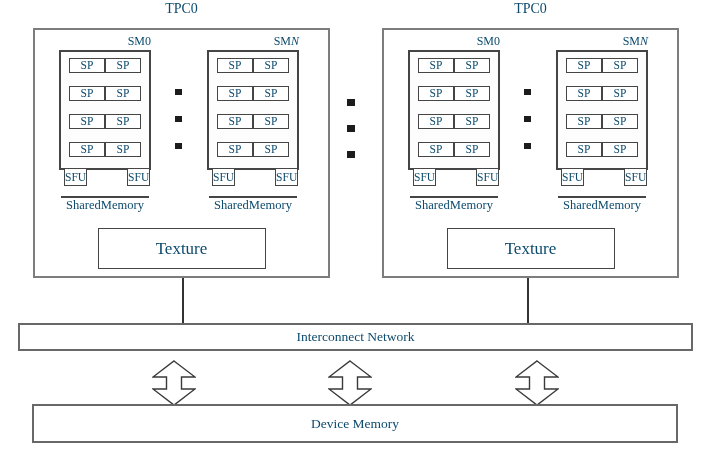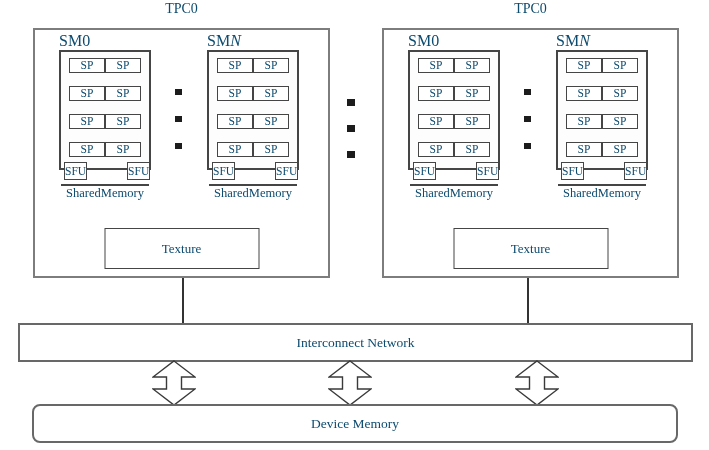--- a/index.html
+++ b/index.html
@@ -12,56 +12,56 @@
   .tpc { position:absolute; top:0; width:297px; height:278px; }
   .tpc-left  { left:33px; }
   .tpc-right { left:382px; }
   .tpc-title { position:absolute; top:1px; left:0; width:100%; text-align:center; font-size:14px; }
   .tpc-box { position:absolute; top:28px; left:0; width:297px; height:250px;
              border:2px solid #7d7d7d; box-sizing:border-box; }
   
   .sm-unit { position:absolute; width:92px; top:2px; }
   .sm-a { left:24px; }
   .sm-b { left:172px;font-family:Liberation Serif, serif; }
-  .sm-label { height:18px; text-align:left; font-size:16px; line-height:18px; }
+  .sm-label { height:18px; text-align:right; font-size:12px; line-height:18px; }
   .sm-label i { font-style:italic; }
   .sm-box { border:2px solid #454545; box-sizing:border-box; height:120px;
             display:flex; flex-direction:column; background:#fdfdfd; }
   .sp-area { padding:6px 8px 0 8px; }
   .sp-row { display:flex; justify-content:space-between; margin-bottom:13px; }
   .sp-row:nth-last-child(1) { margin-bottom:5px; }
   .sp-cell { width:36px; height:15px; border:1px solid #454545; box-sizing:border-box;
              text-align:center; font-size:11.5px; line-height:13px; background:#ffffff; }
-  .sfu-row { display:flex; justify-content:space-between; margin:0 3px;gap:40px; }
+  .sfu-row { display:flex; justify-content:space-between; margin:6px 3px;gap:40px; }
   .sfu-cell { width:41px; height:18px; border:1px solid #454545; box-sizing:border-box;
               text-align:center; font-size:11.5px; line-height:16px; background:#ffffff; }
   .shared { margin-top:4px; border-top:2px solid #454545; flex:1;
             display:flex; flex-direction:row; align-items:center; justify-content:center;
             font-size:12.5px; line-height:1.15; text-align:center; }
   
   .dots { position:absolute; display:flex; flex-direction:column; }
   .dot { background:#1c1c1c; }
   .dots-sm { left:140px; top:59px; }
   .dots-sm .dot { width:7px; height:6px; margin-bottom:21px; }
   .dots-tpc { left:347px; top:99px; }
   .dots-tpc .dot { width:8px; height:7px; margin-bottom:19px; }
   
   .texture { position:absolute; top:198px; left:50%; transform:translateX(-50%);
-             width:155px; height:41px; border:1.5px solid #454545; box-sizing:border-box;
-             display:flex; align-items:center; justify-content:center; font-size:13px;
+             width:168px; height:41px; border:1.5px solid #454545; box-sizing:border-box;
+             display:flex; align-items:center; justify-content:center; font-size:17px;
              background:#ffffff; }
   
   .vline { position:absolute; top:278px; width:2px; height:45px; background:#333333; }
   .vline-1 { left:182px; }
   .vline-2 { left:527px; }
   
   .bus { position:absolute; border:2px solid #686868; box-sizing:border-box; background:#ffffff;
          display:flex; align-items:center; justify-content:center; font-size:13.5px; }
-  .interconnect { left:18px; top:323px; width:675px; height:39px; }
-  .device { left:32px; top:404px; width:646px; height:39px;border-radius:8px; }
+  .interconnect { left:18px; top:323px; width:675px; height:28px; }
+  .device { left:32px; top:404px; width:646px; height:39px; }
   
   .updown-arrow { position:absolute; top:360px; width:44px; height:46px; }
   .arrow-1 { left:152px; }
   .arrow-2 { left:328px; }
   .arrow-3 { left:515px; }
 </style>
 </head>
 <body>
 
 <div class="canvas">

